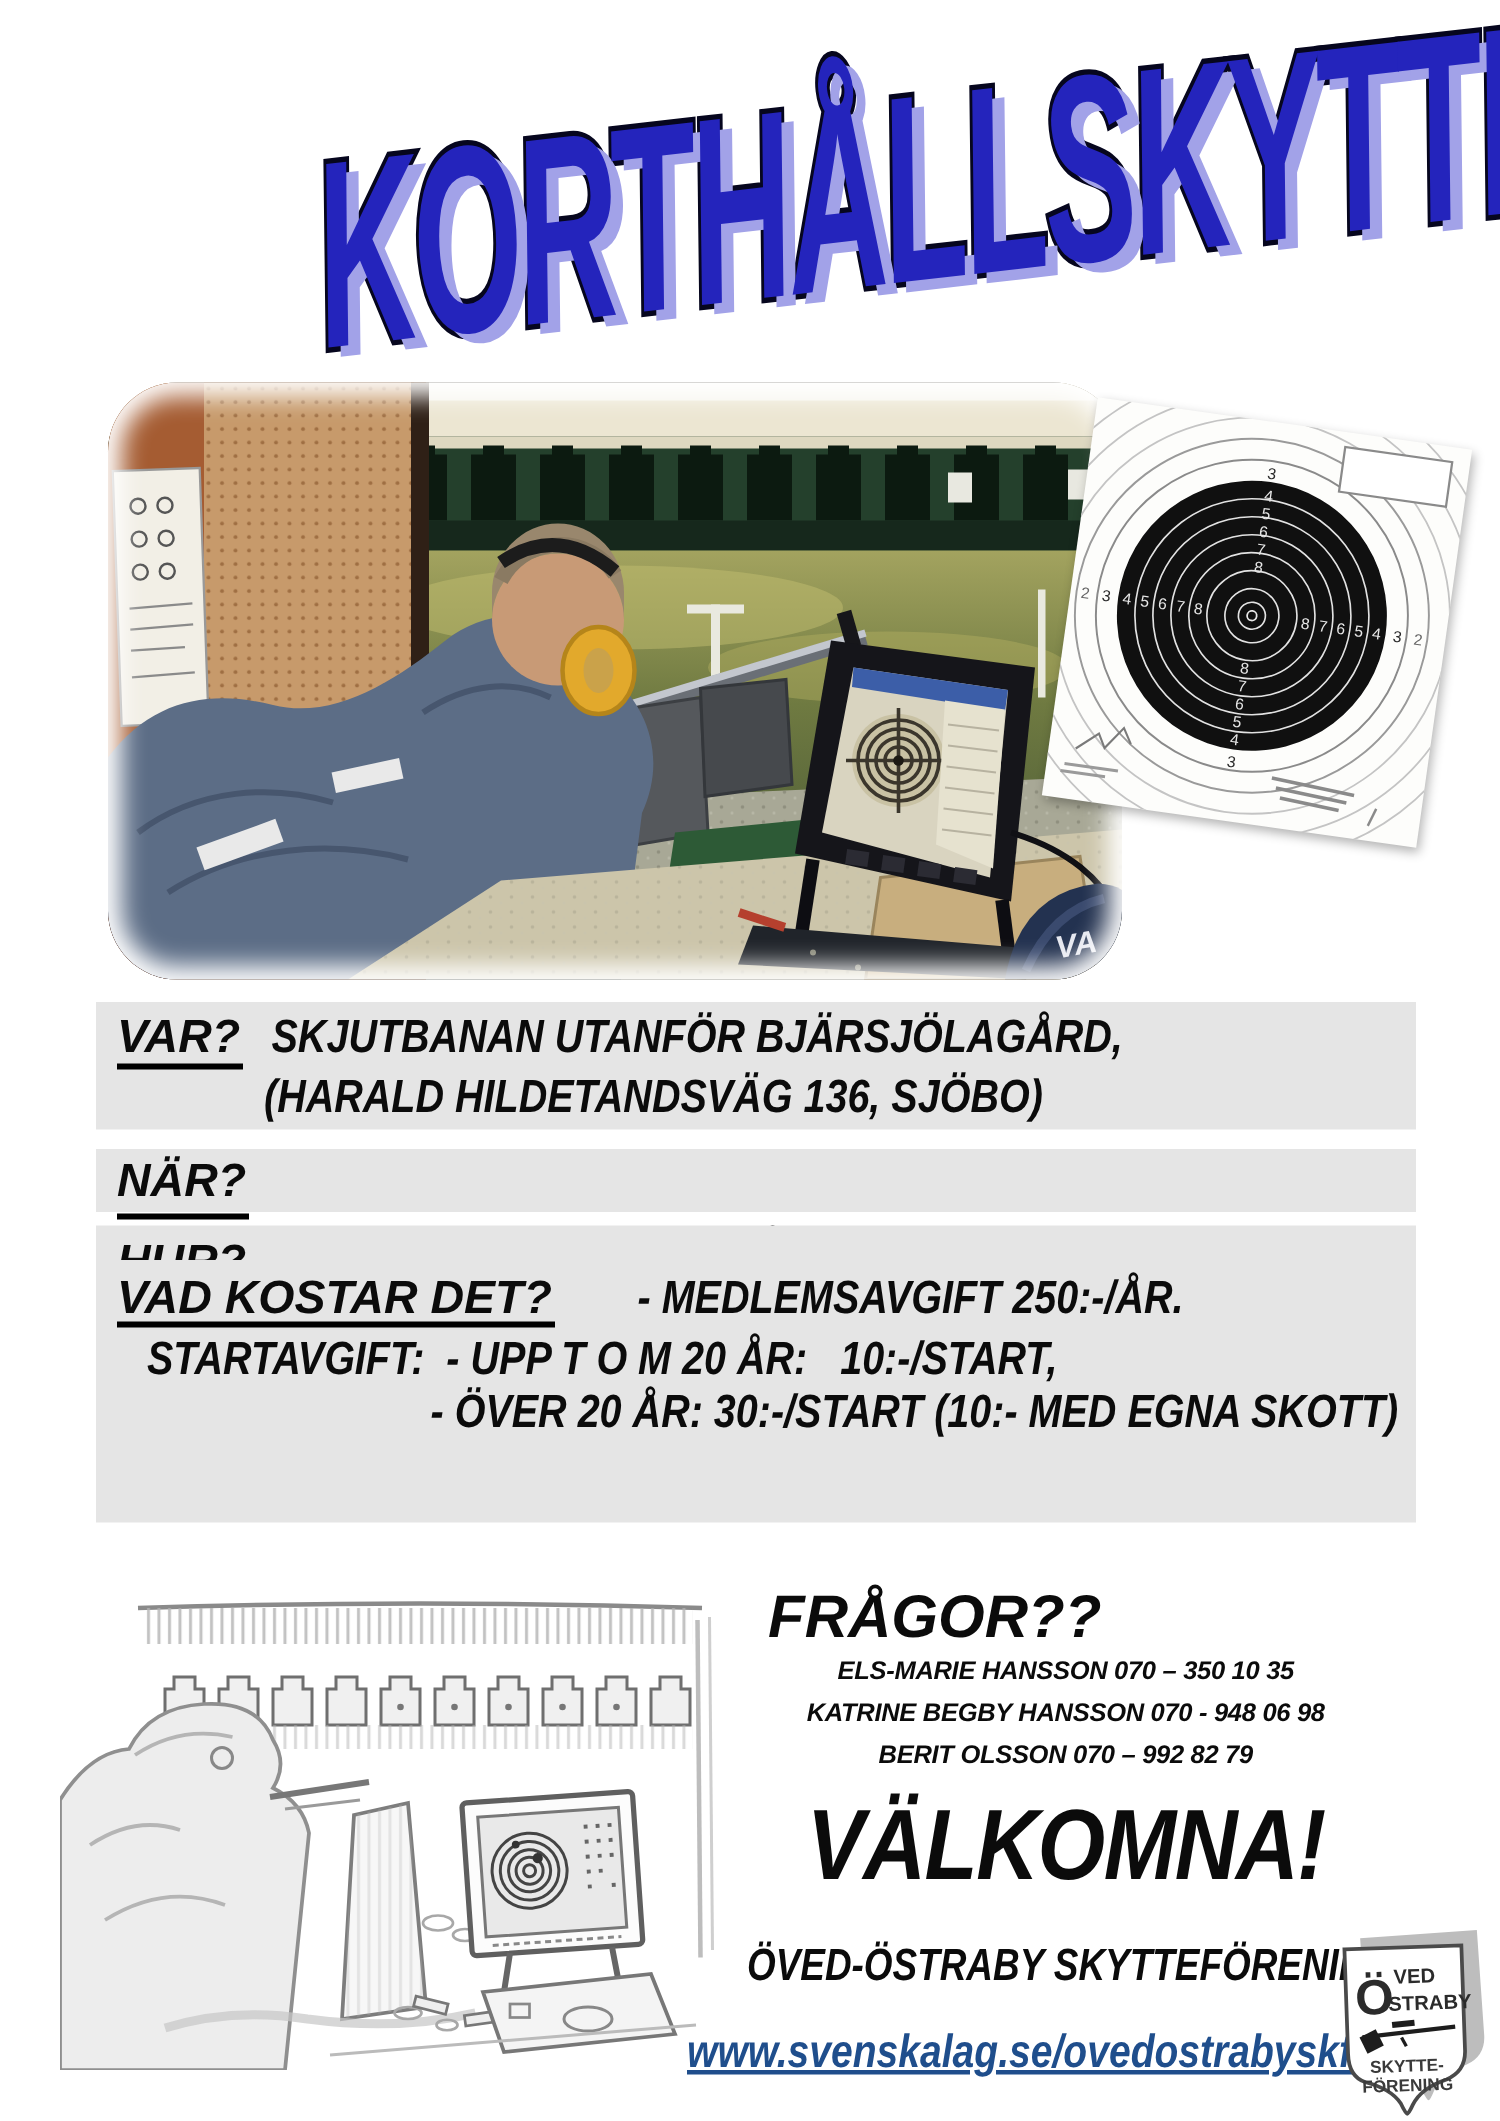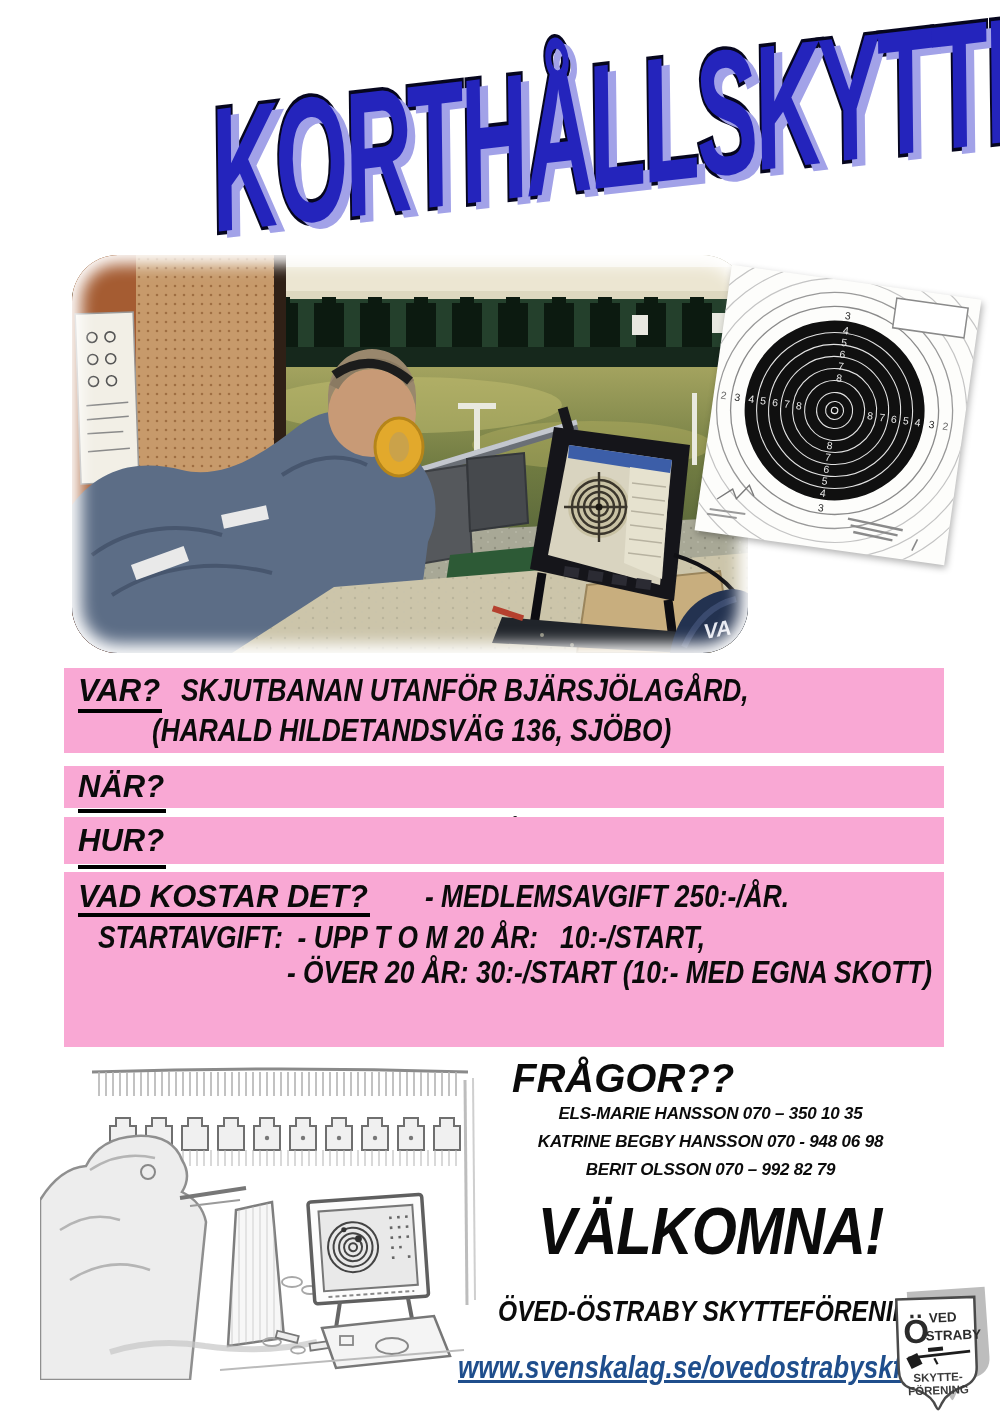--- a/index.html
+++ b/index.html
@@ -19,27 +19,27 @@
   .photo{position:absolute;left:72px;top:255px;width:676px;height:398px;border-radius:46px;
          overflow:hidden;background:#888;z-index:2;}
   .photo::after{content:"";position:absolute;inset:0;border-radius:46px;
          box-shadow:inset 0 0 16px 9px #ffffff;pointer-events:none;}
 
   
   .target{position:absolute;left:712px;top:281px;width:252px;height:268px;background:#fdfdfb;
           transform:rotate(8deg);box-shadow:2px 3px 7px rgba(0,0,0,.3);z-index:3;}
 
   
-  .bar{position:absolute;left:64px;width:880px;background:#f9a8d4;font-size:31px;}
+  .bar{position:absolute;left:64px;width:880px;background:#e5e5e5;font-size:31px;}
   .bar .lbl{display:inline-block;border-bottom:4px solid #000;padding:0 2px 1px 0;margin-right:10px;}
   .bar-var{top:668px;height:80px;padding-top:5px;line-height:35px;}
-  .bar-var .indent{padding-left:88px;}
+  .bar-var .indent{padding-left:112px;}
   .bar-nar{top:766px;height:42px;line-height:42px;}
   .bar-hur{top:817px;height:47px;line-height:47px;}
-  .bar-cost{top:872px;height:166px;padding-top:9px;line-height:31px;}
+  .bar-cost{top:840px;height:166px;padding-top:9px;line-height:31px;}
   .bar .pad{padding-left:14px;}
   .cost-l2{padding-left:34px;margin-top:5px;}
   .cost-l3{padding-left:223px;margin-top:4px;}
   .cost-l4{padding-left:37px;margin-top:4px;}
 
   
   .sketch{position:absolute;left:40px;top:1050px;width:440px;height:330px;z-index:1;}
 
   
   .fragor{position:absolute;left:512px;top:1056px;font-size:40px;}

